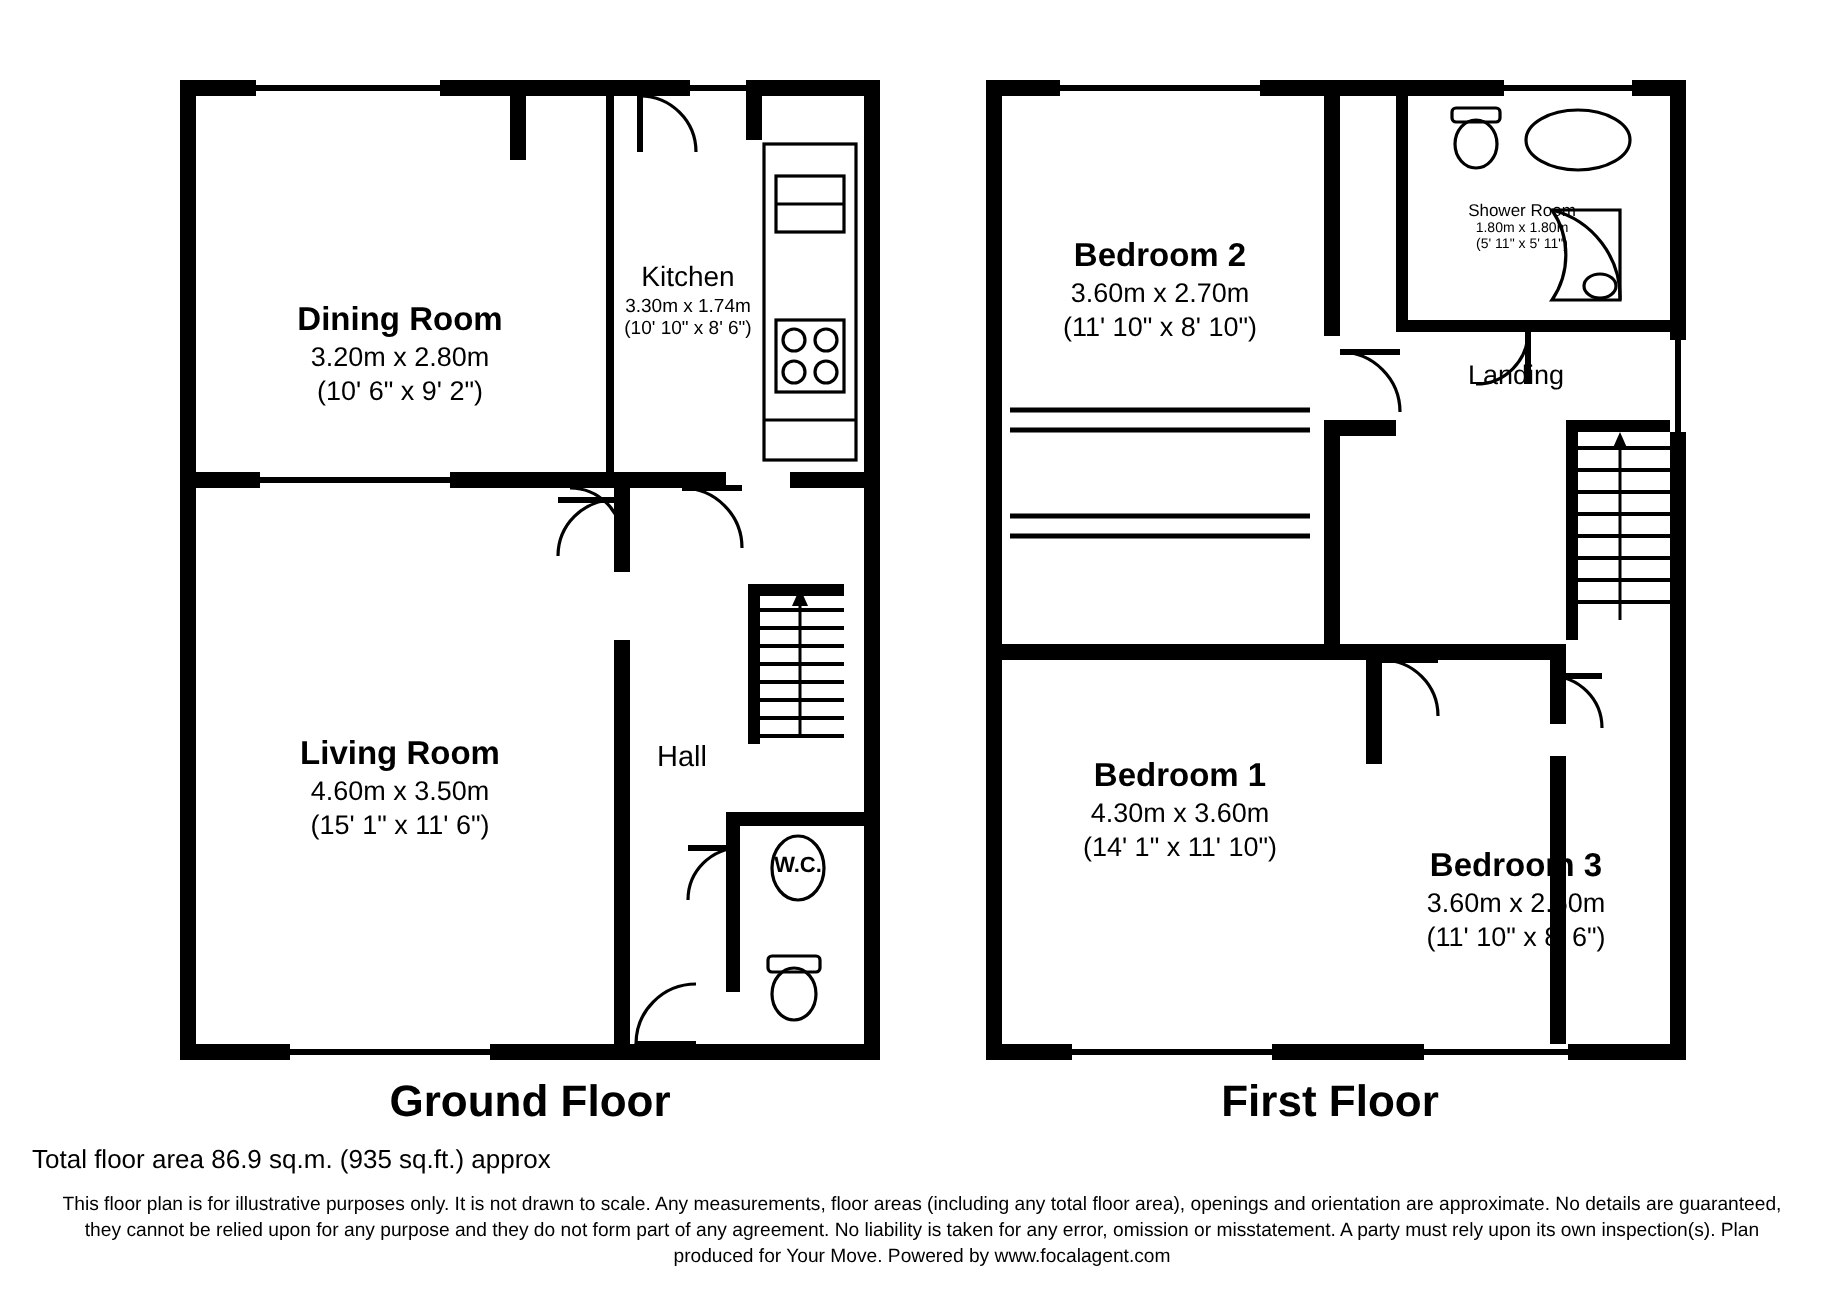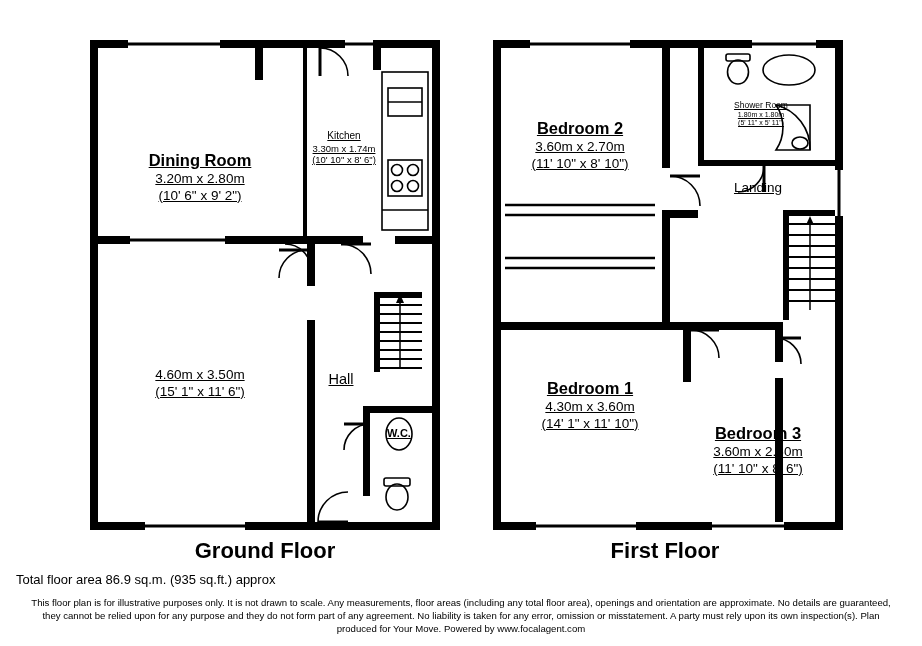--- a/index.html
+++ b/index.html
@@ -25,31 +25,30 @@
     position: absolute;
     left: 0; top: 0;
     width: 922px;
     height: 646px;
   }
   .lbl {
     position: absolute;
     text-align: center;
     line-height: 1.25;
     white-space: nowrap;
-    text-decoration: underline;
   }
   .room-name {
     font-size: 16.5px;
     font-weight: bold;
   }
   .room-dim {
     font-size: 13.5px;
   }
   .kitchen-name {
-    font-size: 10px;
+    font-size: 14px;
   }
   .kitchen-dim {
     font-size: 9.5px;
   }
   .shower-name {
     font-size: 8.5px;
   }
   .shower-dim {
     font-size: 7px;
   }
@@ -282,20 +281,21 @@
     <div class="room-dim">(10' 6" x 9' 2")</div>
   </div>
 
   <div class="lbl" style="left:305px; top:130px; width:78px;">
     <div class="kitchen-name">Kitchen</div>
     <div class="kitchen-dim">3.30m x 1.74m</div>
     <div class="kitchen-dim">(10' 10" x 8' 6")</div>
   </div>
 
   <div class="lbl" style="left:94px; top:367px; width:212px;">
+    <div class="room-name">Living Room</div>
     <div class="room-dim">4.60m x 3.50m</div>
     <div class="room-dim">(15' 1" x 11' 6")</div>
   </div>
 
   <div class="lbl hall-label" style="left:313px; top:370px; width:56px;">Hall</div>
 
   <div class="lbl wc-label" style="left:371px; top:427px; width:56px;">W.C.</div>
 
   <div class="lbl" style="left:500px; top:118px; width:160px;">
     <div class="room-name">Bedroom 2</div>

